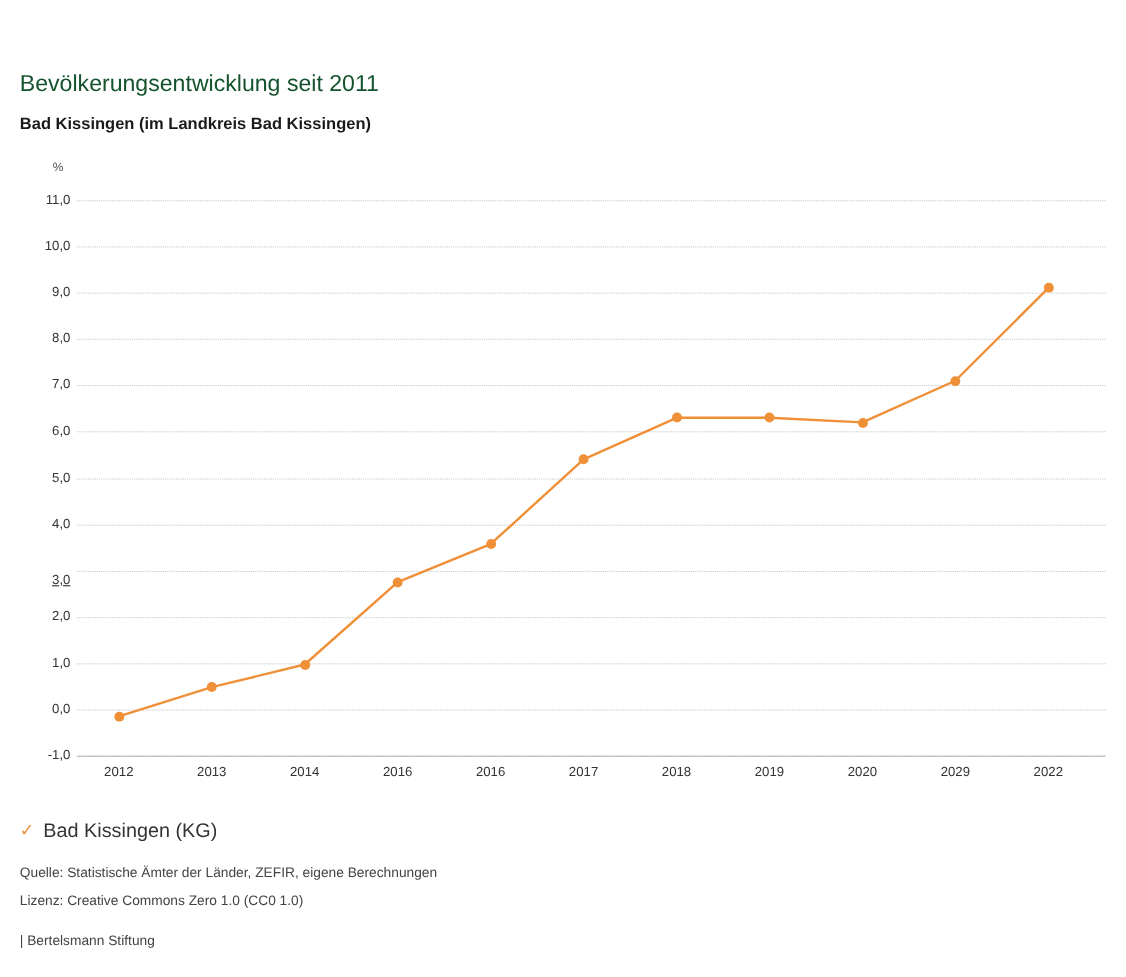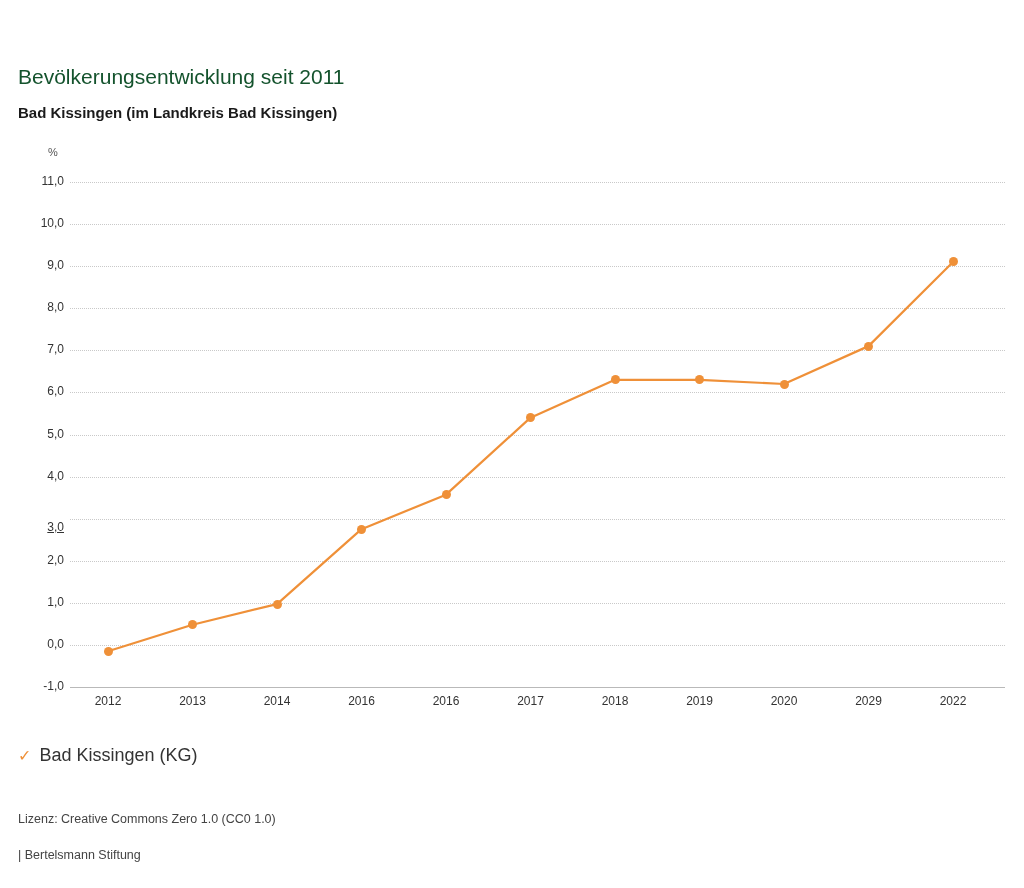--- a/index.html
+++ b/index.html
@@ -205,16 +205,17 @@
         <div class="point" style="left: 798.5px; top: 164.125px; background: rgb(239, 144, 56);"></div>
         <div class="point" style="left: 883px; top: 79.9583px; background: rgb(239, 144, 56);"></div>
       </div>
   </div>
 
   <div class="legend">
     <span class="legend-check">✓</span>
     <span class="legend-label">Bad Kissingen (KG)</span>
   </div>
 
+  <div class="footer-line f1">Quelle: Statistische Ämter der Länder, ZEFIR, eigene Berechnungen</div>
   <div class="footer-line f2">Lizenz: Creative Commons Zero 1.0 (CC0 1.0)</div>
   <div class="footer-line f3">| Bertelsmann Stiftung</div>
 
 </div>
 
 </body></html>

